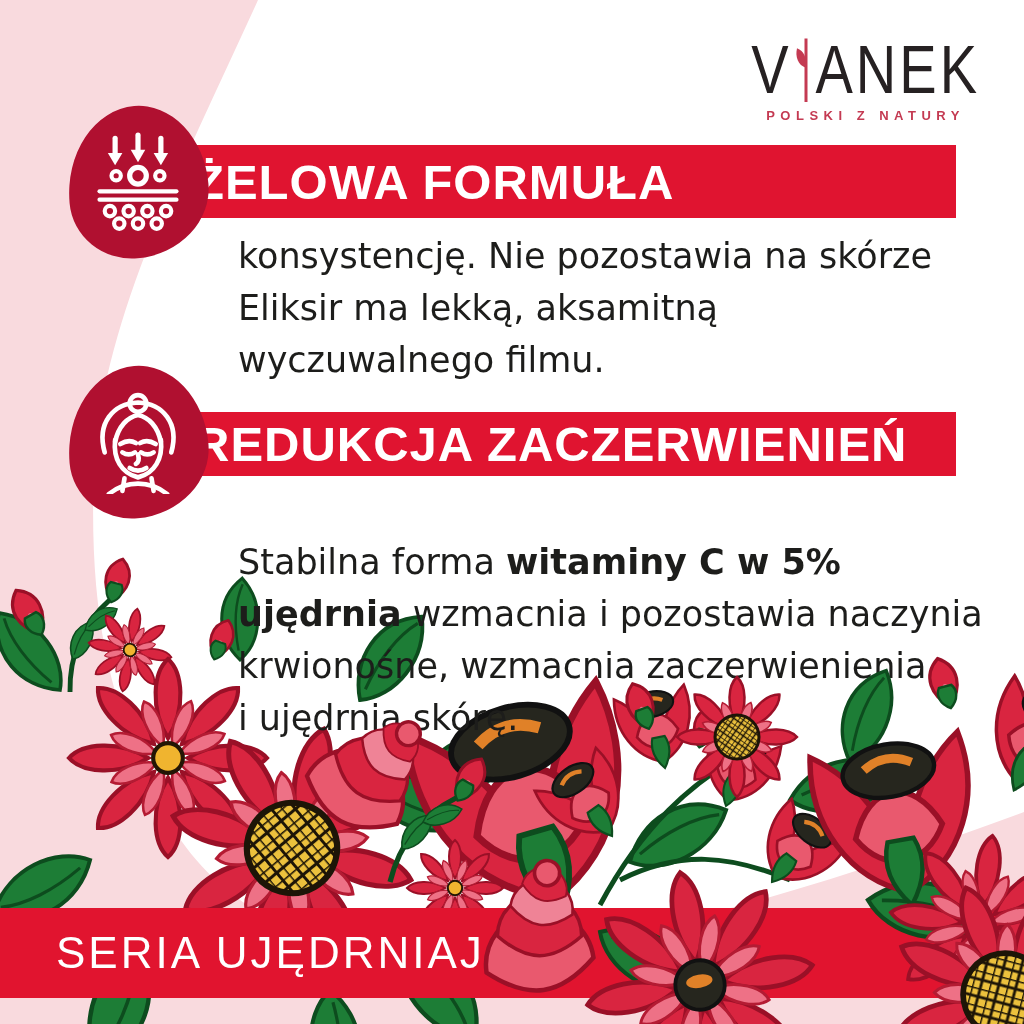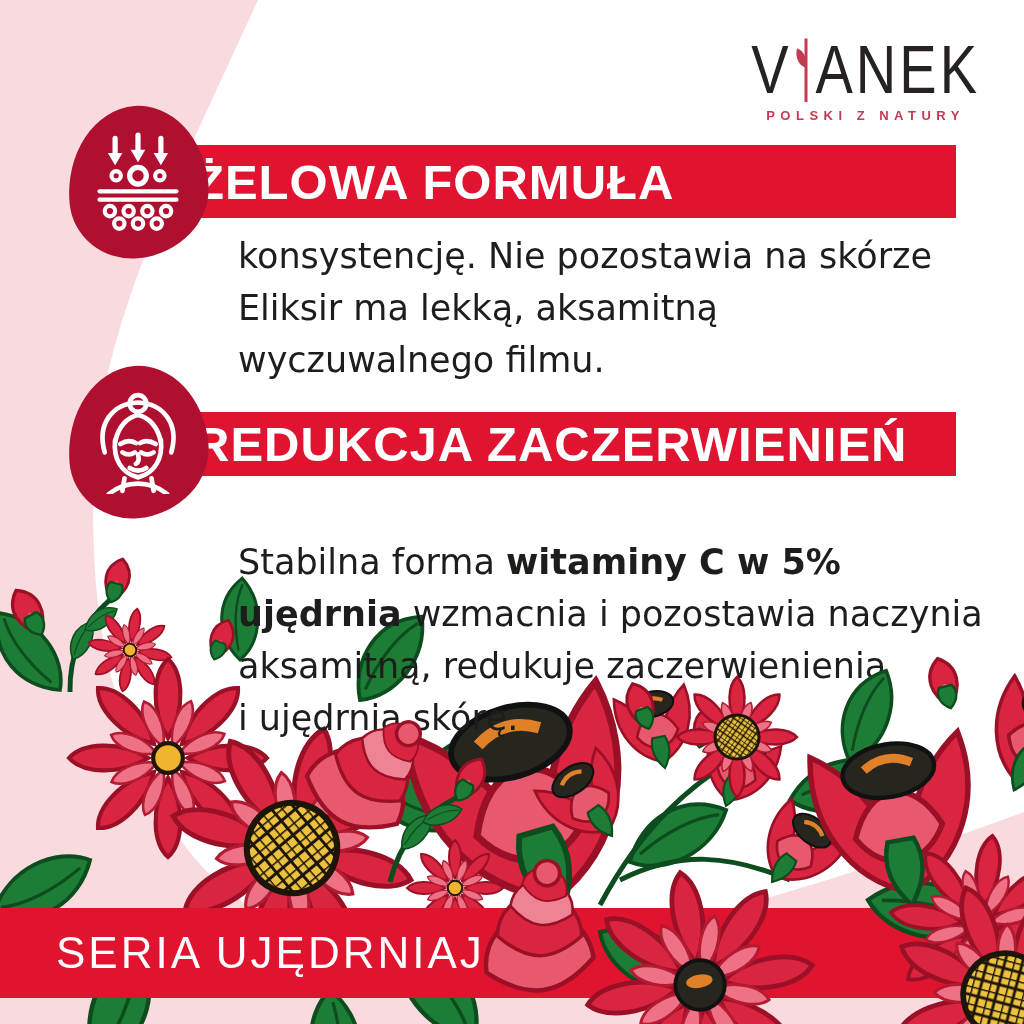--- a/index.html
+++ b/index.html
@@ -262,17 +262,17 @@
         <path d="M50,62 q2,7 -2,9"></path>
         <path d="M42,75 q8,5 16,0"></path>
         <path d="M37,85 L35,97 M63,85 L65,97"></path>
         <path d="M22,100 C32,92 42,90 50,90 C58,90 68,92 78,100"></path>
       </g>
     </svg>
   </div>
   <div class="body body2">
       <div class="line"><span>Stabilna forma </span><span class="b">witaminy C w 5%</span></div>
       <div class="line"><span class="b">ujędrnia</span><span> wzmacnia i pozostawia naczynia</span></div>
-      <div class="line"><span>aksamitną, redukuje zaczerwienienia</span></div>
+      <div class="line"><span>krwionośne, wzmacnia zaczerwienienia</span></div>
       <div class="line"><span>i ujędrnia skórę.</span></div>
     </div>
 
 </div>
 
 </body></html>

